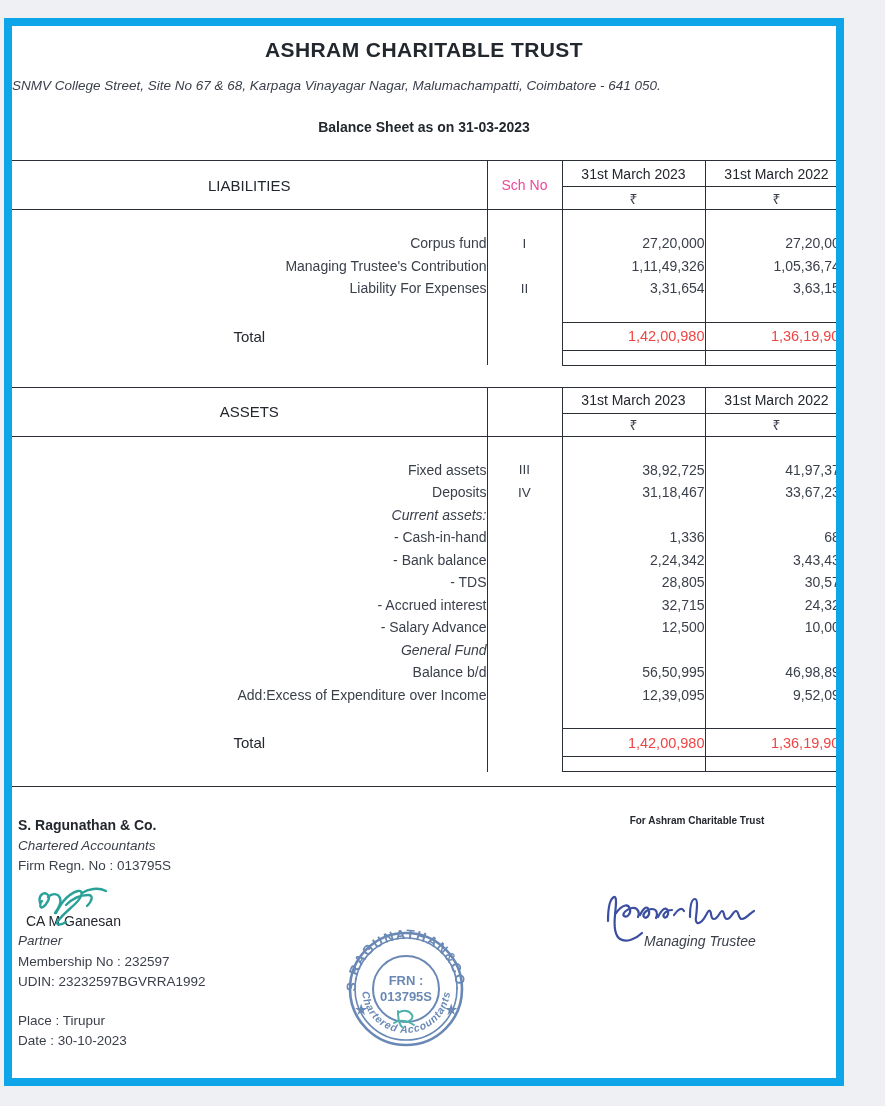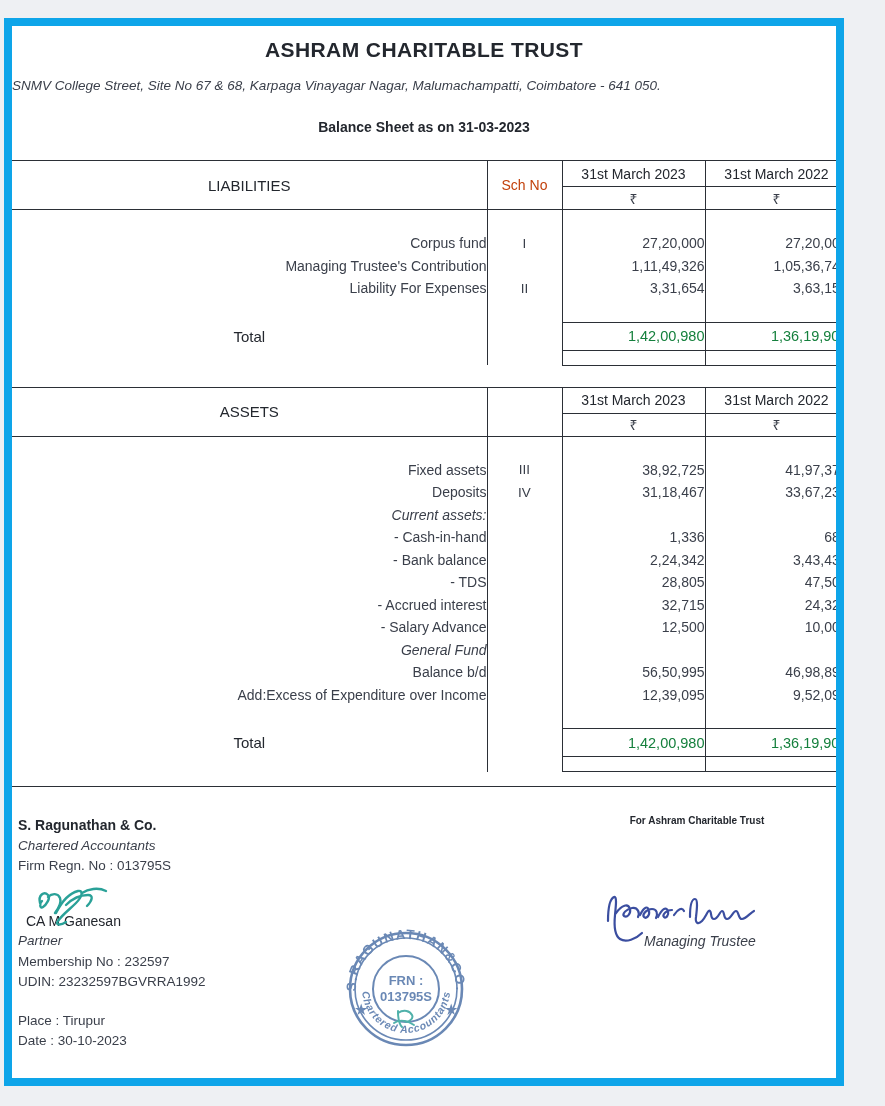--- a/index.html
+++ b/index.html
@@ -83,21 +83,21 @@
     text-align: center;
     font-weight: bold;
     font-size: 15px;
     color: #23272e;
     height: 47px;
   }
   .head-sch {
     text-align: center;
     font-weight: bold;
     font-size: 14px;
-    color: #c2410c;
+    color: #ec4899;
   }
   .head-year {
     text-align: center;
     font-weight: bold;
     font-size: 14px;
     color: #23272e;
     height: 25px;
   }
   .head-cur {
     text-align: center;
@@ -131,21 +131,21 @@
     text-align: center;
     font-weight: bold;
     font-size: 15px;
     color: #23272e;
   }
   .total-amt {
     text-align: right;
     padding-right: 8px;
     font-weight: bold;
     font-size: 14.5px;
-    color: #15803d;
+    color: #ef4444;
     white-space: nowrap;
   }
   .total-row td { height: 27px; }
   .total-row td.ruled {
     border-top: 1.4px solid #2b2f36;
     border-bottom: 1.4px solid #2b2f36;
   }
   .tail-row td { height: 14px; }
   .tail-row td.ruled { border-bottom: 1.4px solid #2b2f36; }
 
@@ -352,21 +352,21 @@
       <tr>
         <td class="row-label indent">- Bank balance</td>
         <td class="row-sch vline-l"></td>
         <td class="row-amt vline-l">2,24,342</td>
         <td class="row-amt vline-l vline-r">3,43,435</td>
       </tr>
       <tr>
         <td class="row-label indent">- TDS</td>
         <td class="row-sch vline-l"></td>
         <td class="row-amt vline-l">28,805</td>
-        <td class="row-amt vline-l vline-r">47,508</td>
+        <td class="row-amt vline-l vline-r">30,578</td>
       </tr>
       <tr>
         <td class="row-label indent">- Accrued interest</td>
         <td class="row-sch vline-l"></td>
         <td class="row-amt vline-l">32,715</td>
         <td class="row-amt vline-l vline-r">24,326</td>
       </tr>
       <tr>
         <td class="row-label indent">- Salary Advance</td>
         <td class="row-sch vline-l"></td>

